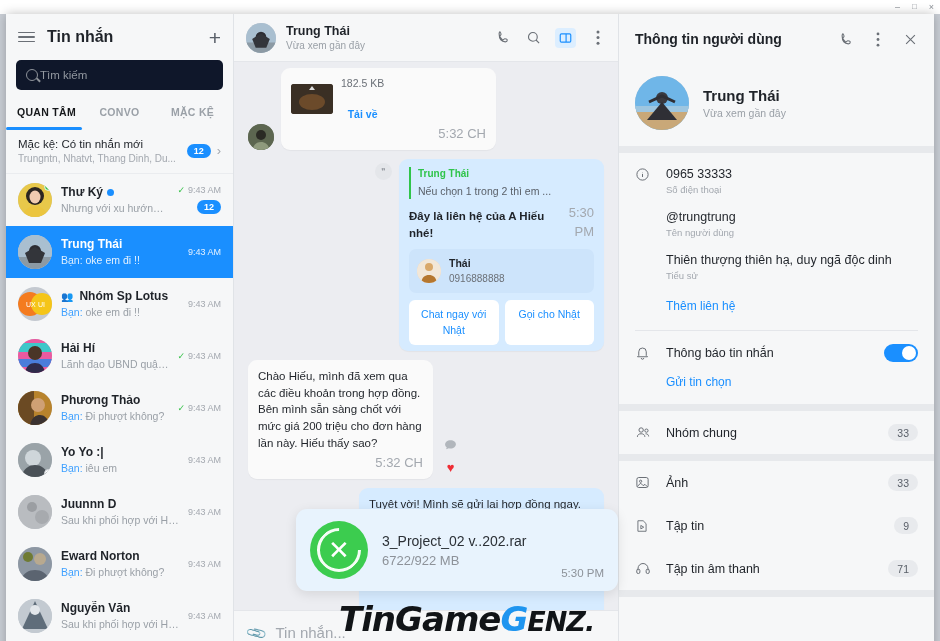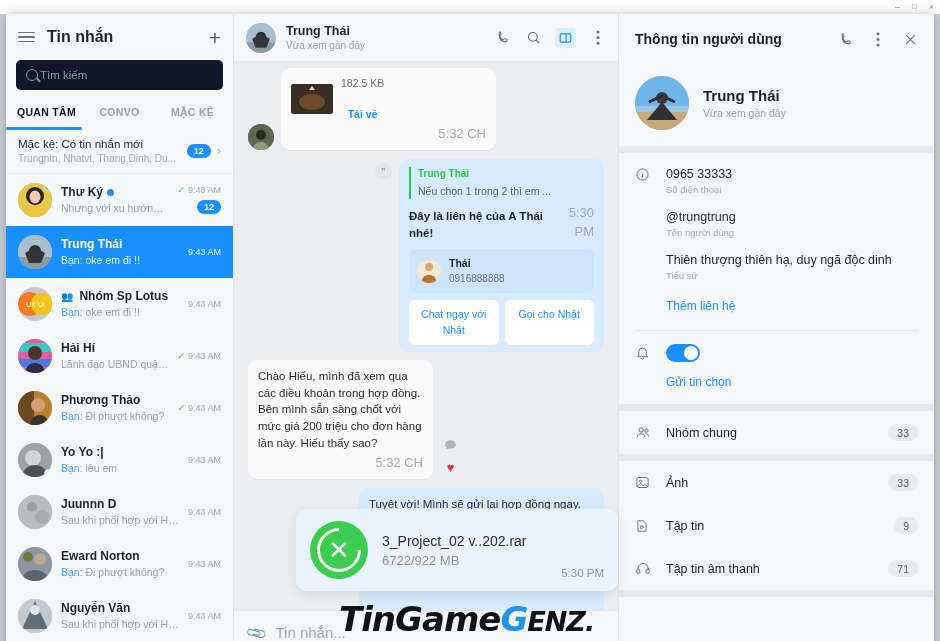--- a/index.html
+++ b/index.html
@@ -585,21 +585,21 @@
         </div>
 
         <div class="row right">
           <span class="quote-ic">❞</span>
           <div class="bub out" style="width:205px">
             <div class="quote">
               <div class="qname">Trung Thái</div>
               <div class="qtext">Nếu chọn 1 trong 2 thì em ...</div>
             </div>
             <div style="display:flex;align-items:flex-end;gap:5px">
-              <span class="strong-line">Đây là liên hệ của A Thái nhé!</span>
+              <span class="strong-line">Đây là liên hệ của A Hiếu nhé!</span>
               <span class="ts" style="margin:0">5:30 PM</span>
             </div>
             <div class="card-contact">
               <div class="cav">
                 <svg viewBox="0 0 24 24" width="24" height="24">
                     <rect width="24" height="24" fill="#f2e7d8"></rect>
                     <circle cx="12" cy="8" r="4" fill="#d9a86a"></circle>
                     <path d="M4 24c1-6 4-8 8-8s7 2 8 8z" fill="#b5772f"></path>
                   </svg>
               </div>
@@ -733,20 +733,21 @@
 
       <div class="hr"></div>
 
       <div class="toggle-row">
         <span class="f-ic">
           <svg width="15" height="16" viewBox="0 0 24 24" fill="none" stroke="currentColor" stroke-width="1.6">
               <path d="M18 16V10a6 6 0 10-12 0v6l-2 2h16z"></path>
               <path d="M10 20a2 2 0 004 0"></path>
             </svg>
         </span>
+        <span class="t-lab">Thông báo tin nhắn</span>
         <span class="switch"></span>
       </div>
       <div class="rowlink ind">
         <span class="link">Gửi tin chọn</span>
       </div>
 
       <div class="gap"></div>
 
       <div class="nav-row">
         <span class="f-ic">

